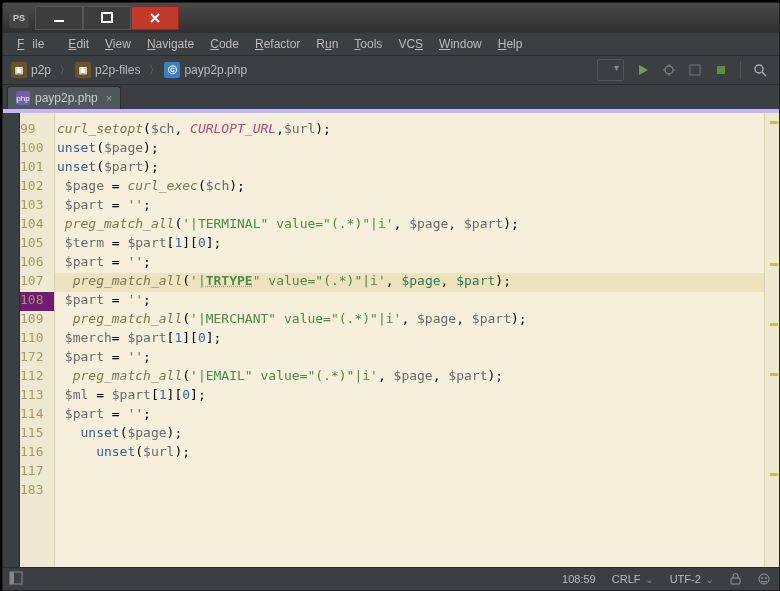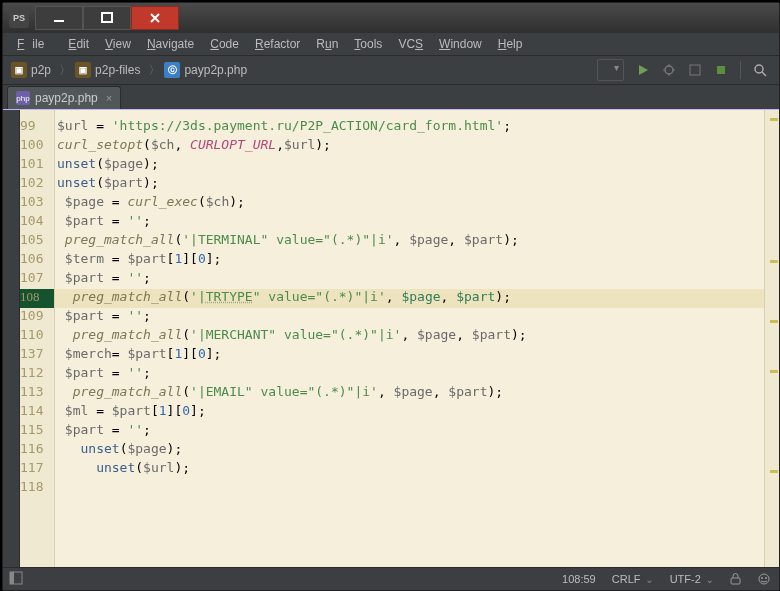--- a/index.html
+++ b/index.html
@@ -20,43 +20,43 @@
   .crumb { display:flex; align-items:center; padding:0 6px 0 2px; }
   .crumb .ic { width:16px; height:16px; display:inline-flex; align-items:center; justify-content:center; margin-right:4px; border-radius:2px; font-size:9px; font-weight:bold; }
   .ic-dir { background:#6a5327; color:#fff; }
   .ic-php { background:#3b7fc4; color:#fff; border-radius:50%; }
   .chev { color:#777; margin:0 2px; }
   .spacer { flex:1; }
   .toolbtn { width:22px; height:22px; display:inline-flex; align-items:center; justify-content:center; color:#888; margin:0 2px; }
   .runsel { height:20px; border:1px solid #555; border-radius:2px; padding:0 16px 0 6px; color:#888; position:relative; margin-right:6px;}
   .runsel:after { content:"▾"; position:absolute; right:4px; top:2px; color:#888; font-size:10px; }
 
-  .tabrow { height:24px; background:#3c3f41; display:flex; align-items:flex-end; border-bottom:1px solid #c4b5fd; }
+  .tabrow { height:24px; background:#3c3f41; display:flex; align-items:flex-end; border-bottom:4px solid #c4b5fd; }
   .tab { height:22px; background:#515658; border:1px solid #2b2b2b; border-bottom:none; display:flex; align-items:center; padding:0 8px; color:#ccc; margin-left:4px; border-top-left-radius:3px; border-top-right-radius:3px;}
   .tab .ic { width:14px; height:14px; background:#6e5fa8; border-radius:2px; margin-right:5px; font-size:8px; display:flex; align-items:center; justify-content:center; color:#fff;}
   .tab .x { margin-left:8px; color:#999; font-size:11px; }
 
   .editor { flex:1; display:flex; background:#f5efdc; overflow:hidden; }
   .leftgutter { width:16px; background:#3c3f41; border-right:1px solid #2b2b2b; }
   .gutter { width:34px; background:#f0e9d2; border-right:1px solid #d9d0b4; color:#a59869; font-family:Consolas,monospace; font-size:13px; text-align:left; padding-top:8px; }
   .gutter div { height:19px; padding-right:6px; }
-  .gutter .hl { background:#14532d;font-family:Liberation Serif, serif; }
+  .gutter .hl { background:#701a75; }
   .code { flex:1; font-family:Consolas,monospace; font-size:13px; padding-top:8px; position:relative; }
   .code .ln { height:19px; white-space:pre; padding-left:2px; }
   .code .hl { background:#ede3be; }
   .marks { width:14px; background:#f0e9d2; border-left:1px solid #d9d0b4; position:relative; }
   .mark { position:absolute; right:1px; width:8px; height:3px; background:#cdbc51; }
   .v  { color:#6a6a6a; }      
   .vg { color:#2e7d5b; }      
   .s  { color:#4c8c4a; }      
   .fn { color:#7d7753; font-style:italic; } 
   .kw { color:#3b5f8a; }      
   .c  { color:#b8457b; font-style:italic; } 
   .n  { color:#2e6ab0; }      
-  .us { text-decoration:underline dotted #9a8; }
+  .us { text-decoration:underline dotted #9a8;font-weight:bold; }
 
   .status { height:22px; background:#3c3f41; display:flex; align-items:center; color:#bbb; font-size:11px; border-top:1px solid #2b2b2b; }
   .status .left { width:26px; display:flex; justify-content:center; }
   .status .fill { flex:1; }
   .status .cell { padding:0 8px; display:flex; align-items:center;text-align:right; }
   .status .sep:after { content:"\00a0⌄"; color:#888; font-size:10px; margin-left:2px;}
   .lockico { width:11px; height:12px; }
   .padico { width:14px; }
 </style>
 </head>
@@ -162,31 +162,30 @@
         <div>101</div>
         <div>102</div>
         <div>103</div>
         <div>104</div>
         <div>105</div>
         <div>106</div>
         <div>107</div>
         <div class="hl">108</div>
         <div>109</div>
         <div>110</div>
-        <div>137</div>
+        <div>172</div>
         <div>112</div>
         <div>113</div>
         <div>114</div>
         <div>115</div>
         <div>116</div>
         <div>117</div>
-        <div>118</div>
+        <div>183</div>
       </div>
     <div class="code" id="code">
-        <div class="ln"><span class="v">$url</span><span> = </span><span class="s">'https://3ds.payment.ru/P2P_ACTION/card_form.html'</span><span>;</span></div>
         <div class="ln"><span class="fn">curl_setopt</span><span>(</span><span class="v">$ch</span><span>, </span><span class="c">CURLOPT_URL</span><span>,</span><span class="v">$url</span><span>);</span></div>
         <div class="ln"><span class="kw">unset</span><span>(</span><span class="v">$page</span><span>);</span></div>
         <div class="ln"><span class="kw">unset</span><span>(</span><span class="v">$part</span><span>);</span></div>
         <div class="ln"><span> </span><span class="v">$page</span><span> = </span><span class="fn">curl_exec</span><span>(</span><span class="v">$ch</span><span>);</span></div>
         <div class="ln"><span> </span><span class="v">$part</span><span> = </span><span class="s">''</span><span>;</span></div>
         <div class="ln"><span> </span><span class="fn">preg_match_all</span><span>(</span><span class="s">'|TERMINAL" value="(.*)"|i'</span><span>, </span><span class="v">$page</span><span>, </span><span class="v">$part</span><span>);</span></div>
         <div class="ln"><span> </span><span class="v">$term</span><span> = </span><span class="v">$part</span><span>[</span><span class="n">1</span><span>][</span><span class="n">0</span><span>];</span></div>
         <div class="ln"><span> </span><span class="v">$part</span><span> = </span><span class="s">''</span><span>;</span></div>
         <div class="ln hl"><span>  </span><span class="fn">preg_match_all</span><span>(</span><span class="s">'|</span><span class="s us">TRTYPE</span><span class="s">" value="(.*)"|i'</span><span>, </span><span class="vg">$page</span><span>, </span><span class="vg">$part</span><span>);</span></div>
         <div class="ln"><span> </span><span class="v">$part</span><span> = </span><span class="s">''</span><span>;</span></div>

